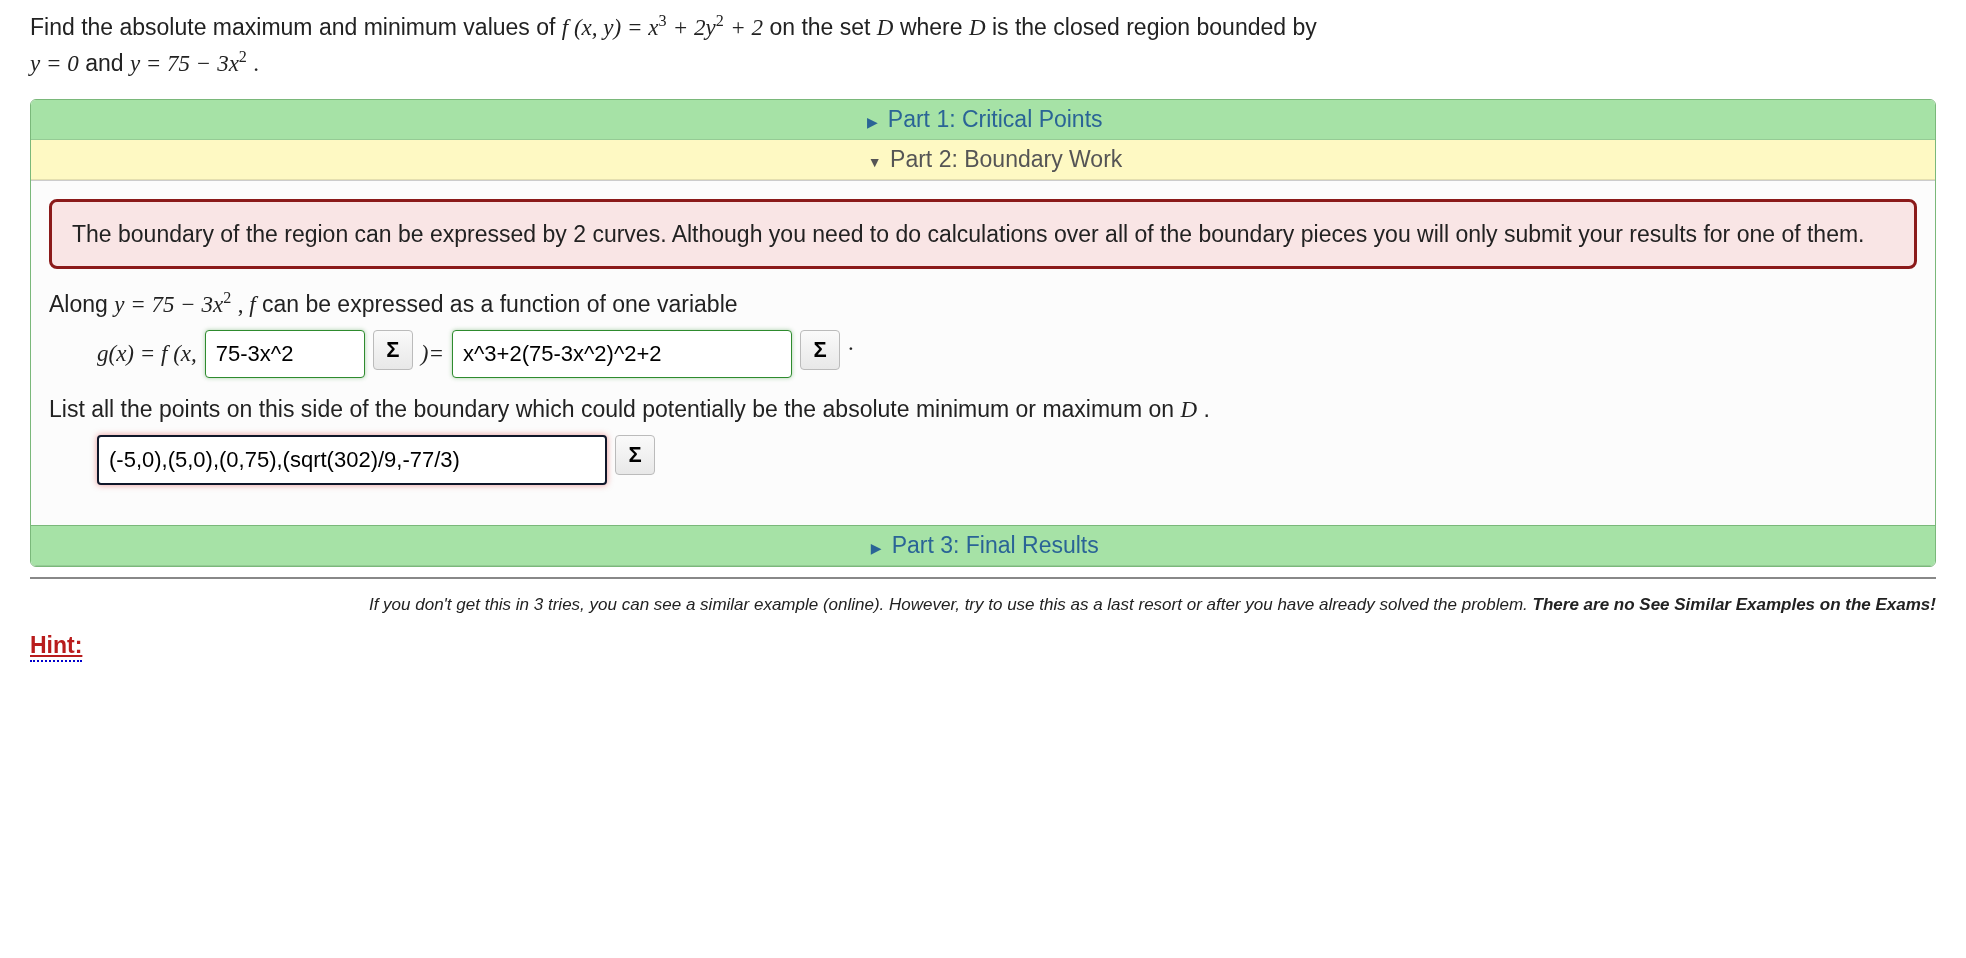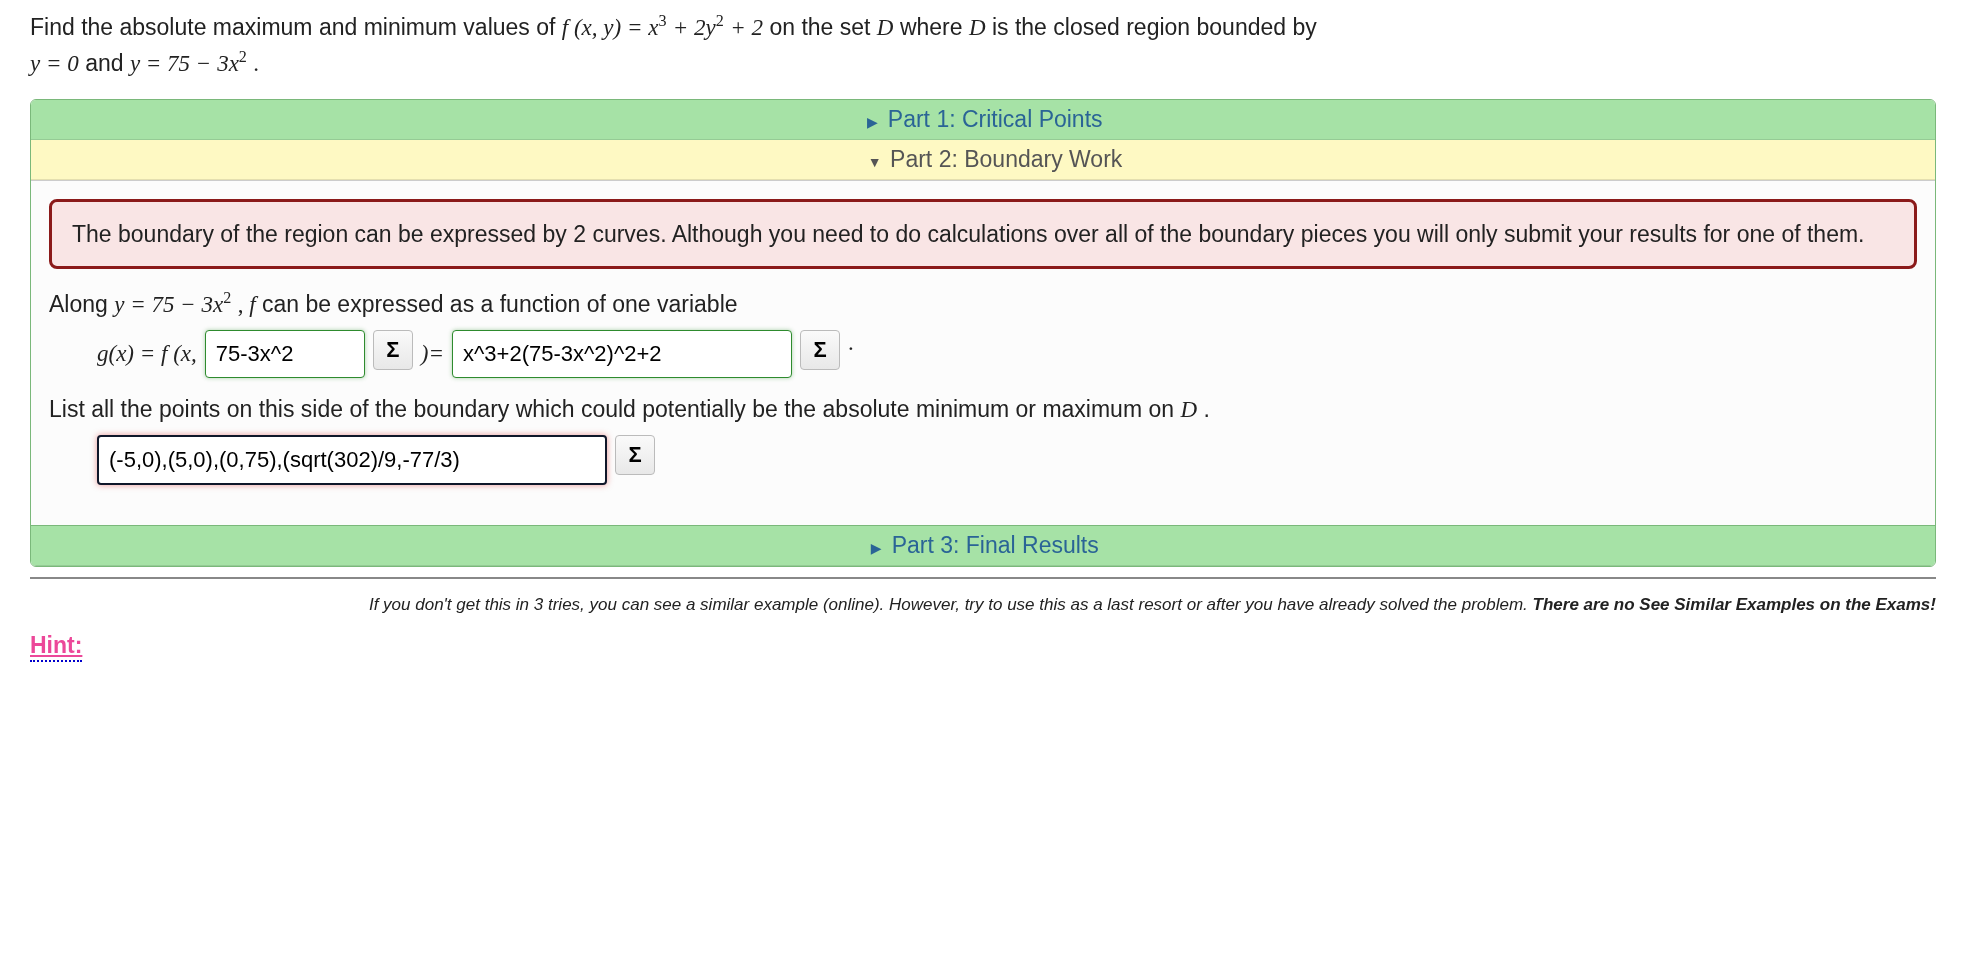--- a/index.html
+++ b/index.html
@@ -87,21 +87,21 @@
     margin: 10px 0 14px 0;
   }
   .footer-note {
     font-style: italic;
     font-size: 17px;
     line-height: 1.45;
     text-align: right;
   }
   .footer-note .bold { font-weight: bold; font-style: italic; }
   .hint-link {
-    color: #ec4899;
+    color: #b91c1c;
     font-weight: bold;
     text-decoration: underline;
     border-bottom: 2px dotted #0000cc;
     padding-bottom: 1px;
     cursor: pointer;
     display:inline-block;
     margin-top: 14px;
     text-align: center;
   }
 </style>

